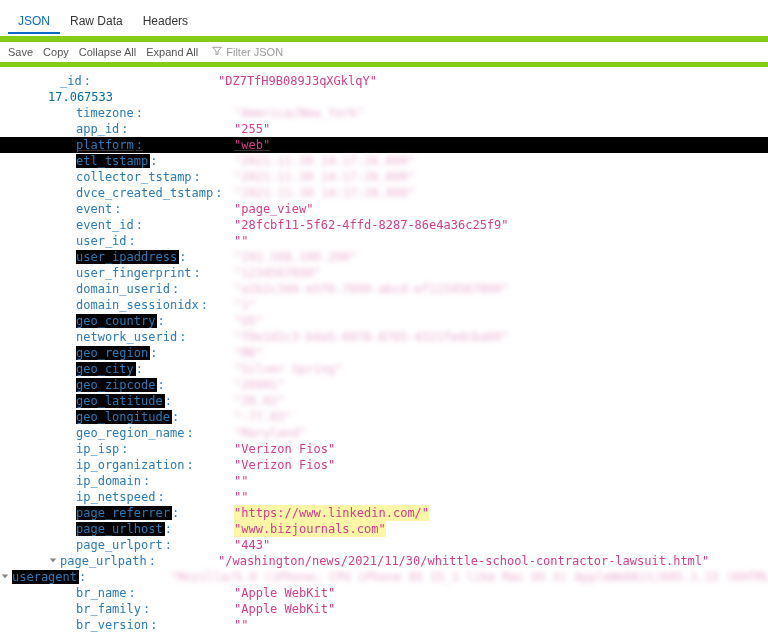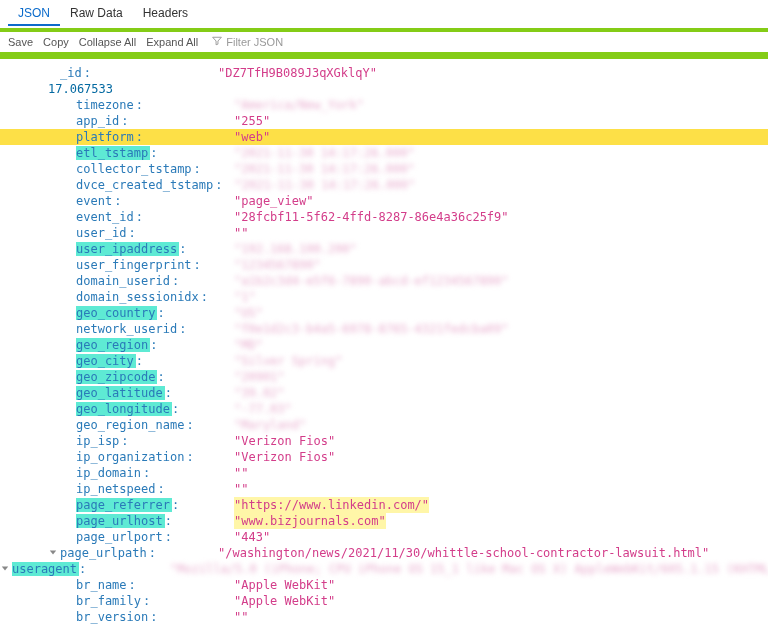--- a/index.html
+++ b/index.html
@@ -1,36 +1,36 @@
 <!DOCTYPE html>
 <html><head>
 <meta charset="utf-8">
 <style>
 * { box-sizing: border-box; margin: 0; padding: 0; }
 body { font-family: "Segoe UI", Arial, sans-serif; font-size: 12px; background: #fff; color: #333; }
-.tabs { display: flex; border-bottom: 4px solid #84cc16; padding: 2px 8px; }
+.tabs { display: flex; border-bottom: 6px solid #84cc16; padding: 2px 8px; margin-top: 8px; }
 .tab { padding: 4px 10px; cursor: pointer; font-size: 12px; }
 .tab.active { color: #0b6bcb; border-bottom: 2px solid #0b6bcb; }
-.toolbar { display: flex; align-items: center; gap: 10px; padding: 4px 8px; border-bottom: 7px solid #84cc16; font-size: 11px; color: #555; }
+.toolbar { display: flex; align-items: center; gap: 10px; padding: 4px 8px; border-bottom: 5px solid #84cc16; font-size: 11px; color: #555; }
 .toolbar span { cursor: pointer; }
 .filter { display: flex; gap: 4px; color: #999; margin-left: 4px; }
 .filter svg { width: 10px; height: 10px; }
 .tree { padding: 6px 0 20px 0; font-family: Menlo, Consolas, monospace; font-size: 12px; }
 .row { display: flex; align-items: center; min-height: 16px; line-height: 16px; white-space: nowrap; }
 .indent { display: inline-block; }
 .toggle { width: 10px; height: 10px; display: inline-flex; align-items: center; justify-content: center; margin-right: 2px; color: #888; cursor: pointer; }
 .toggle svg { width: 8px; height: 8px; }
 .key { color: #2a7ab8; padding-right: 2px; }
-.key-hi { background: #5eead4; }
+.key-hi { background: #000000; }
 .colon { color: #2a7ab8; margin-right: 12px; }
 .val { }
 .val.str { color: #d33d8a; }
 .val.num { color: #0369a1; }
 .val.redact { color: #e9aecf; filter: blur(2.5px); }
-.row.sel { background: #fde047; }
+.row.sel { background: #000000; text-decoration: underline; }
 .row .keycol { display:inline-block; min-width: 190px; }
 @media (max-width: 800px){ .row .keycol{min-width:170px;} }
 </style>
 </head>
 <body>
 
 <div class="tabs">
   <div class="tab active">JSON</div>
   <div class="tab">Raw Data</div>
   <div class="tab">Headers</div>

